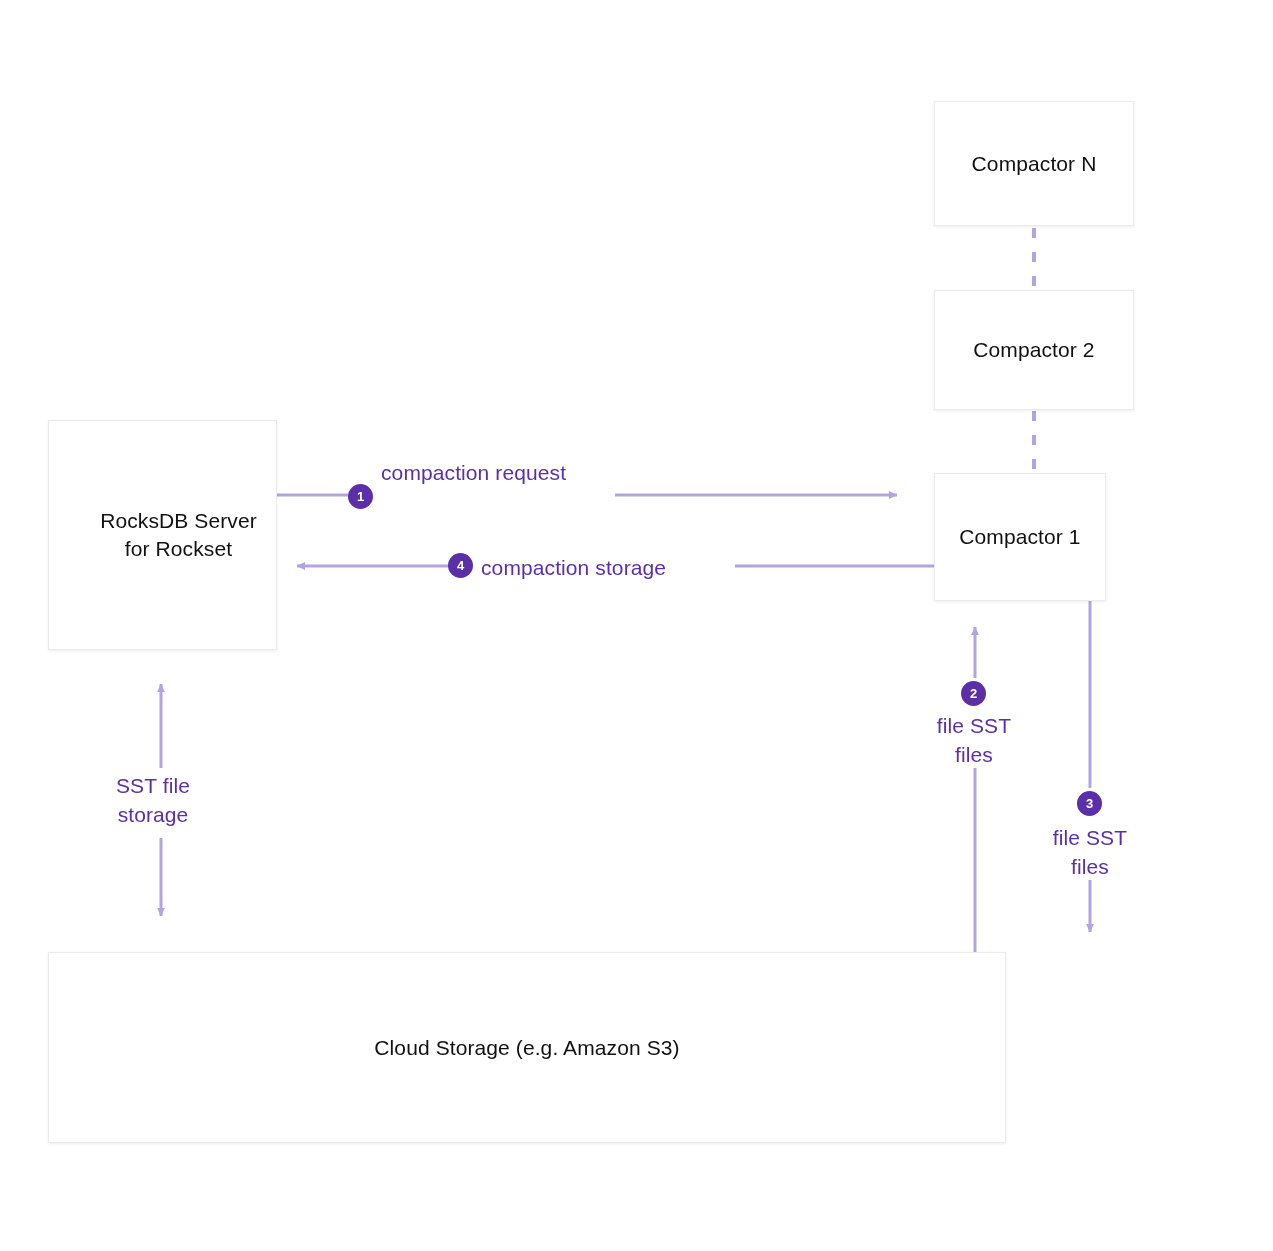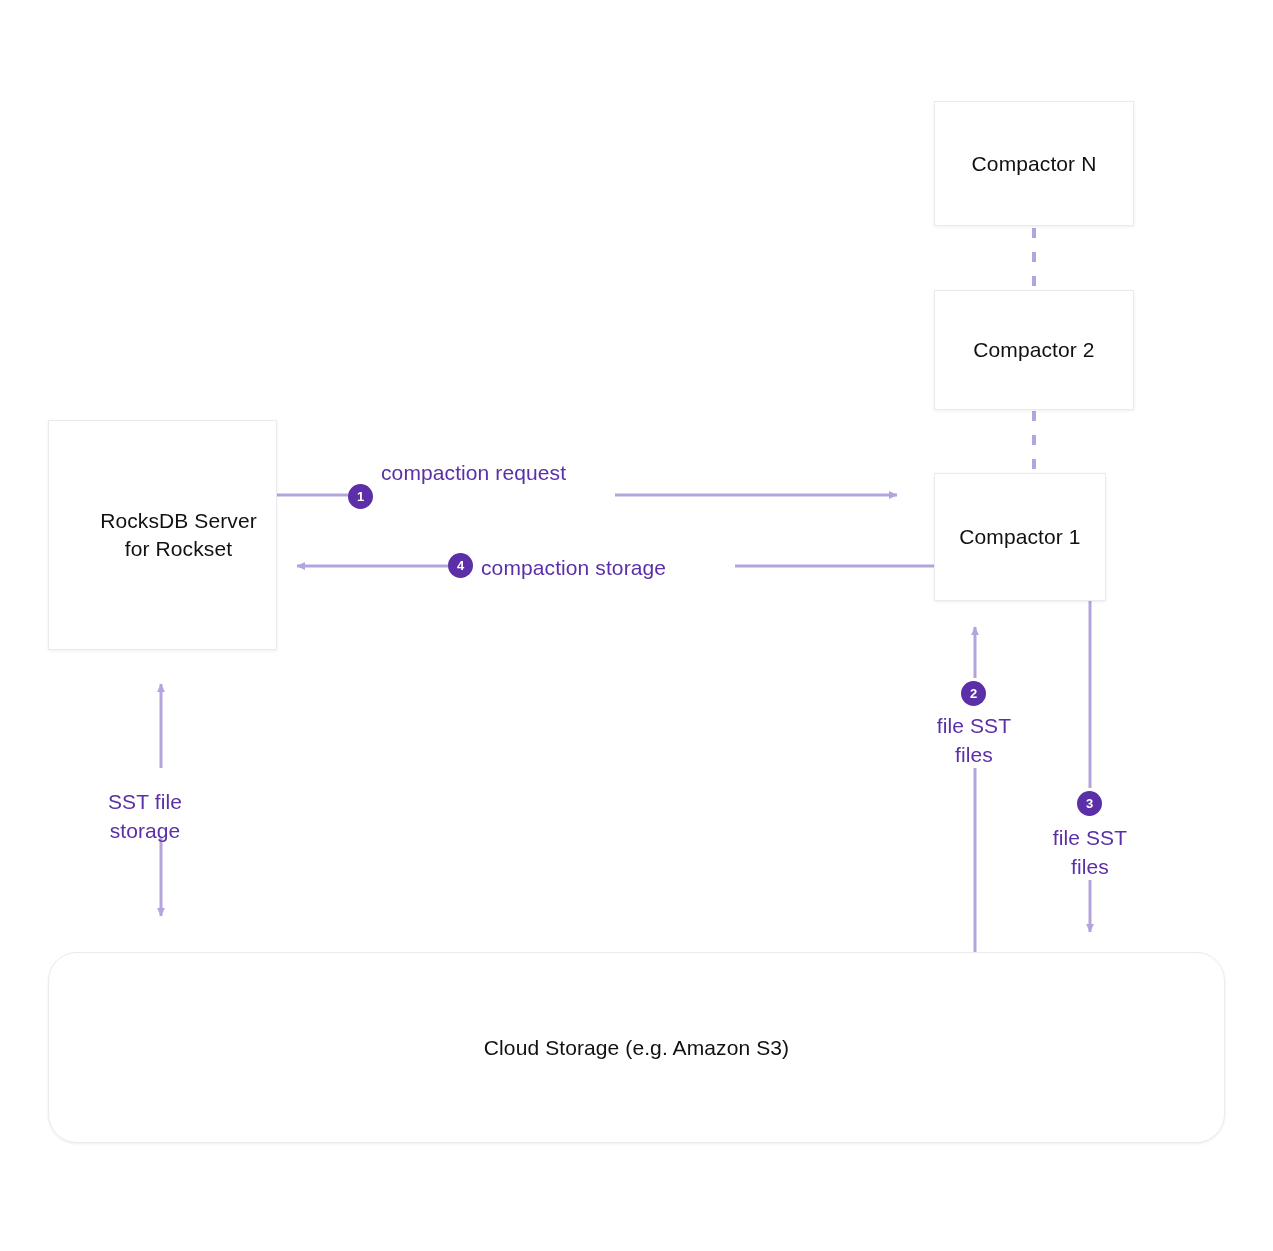--- a/index.html
+++ b/index.html
@@ -31,21 +31,21 @@
   .node-label {
     font-size: 21px;
     color: #111111;
     line-height: 1.32;
     letter-spacing: 0.1px;
   }
   #node-rocksdb { left: 48px;  top: 420px;  width: 229px; height: 230px; padding-left: 32px; }
   #node-compactor-n { left: 934px; top: 101px; width: 200px; height: 125px; }
   #node-compactor-2 { left: 934px; top: 290px; width: 200px; height: 120px; }
   #node-compactor-1 { left: 934px; top: 473px; width: 172px; height: 128px; }
-  #node-cloud-storage { left: 48px; top: 952px; width: 1177px; height: 191px; border-radius: 29px; }
+  #node-cloud-storage { left: 48px; top: 952px; width: 958px; height: 191px; }
 
   
   #connectors {
     position: absolute;
     left: 0; top: 0;
     width: 1273px;
     height: 1251px;
     pointer-events: none;
   }
 
@@ -77,21 +77,21 @@
     line-height: 1.38;
     letter-spacing: 0.1px;
     white-space: nowrap;
   }
   .edge-label.centered {
     text-align: center;
     white-space: normal;
   }
   #label-compaction-request { left: 381px; top: 459px; }
   #label-compaction-response { left: 481px; top: 554px; }
-  #label-sst-file-storage { left: 64px;  top: 772px; width: 162px; margin-top: 16px; }
+  #label-sst-file-storage { left: 72px;  top: 772px; width: 162px; }
   #label-fetch-sst-files  { left: 903px; top: 712px; width: 142px; }
   #label-write-sst-files  { left: 1020px; top: 824px; width: 140px; }
 </style>
 </head>
 <body>
 
 <div id="canvas">
 
   <svg id="connectors" viewBox="0 0 1273 1251" xmlns="http://www.w3.org/2000/svg">
     <defs>

